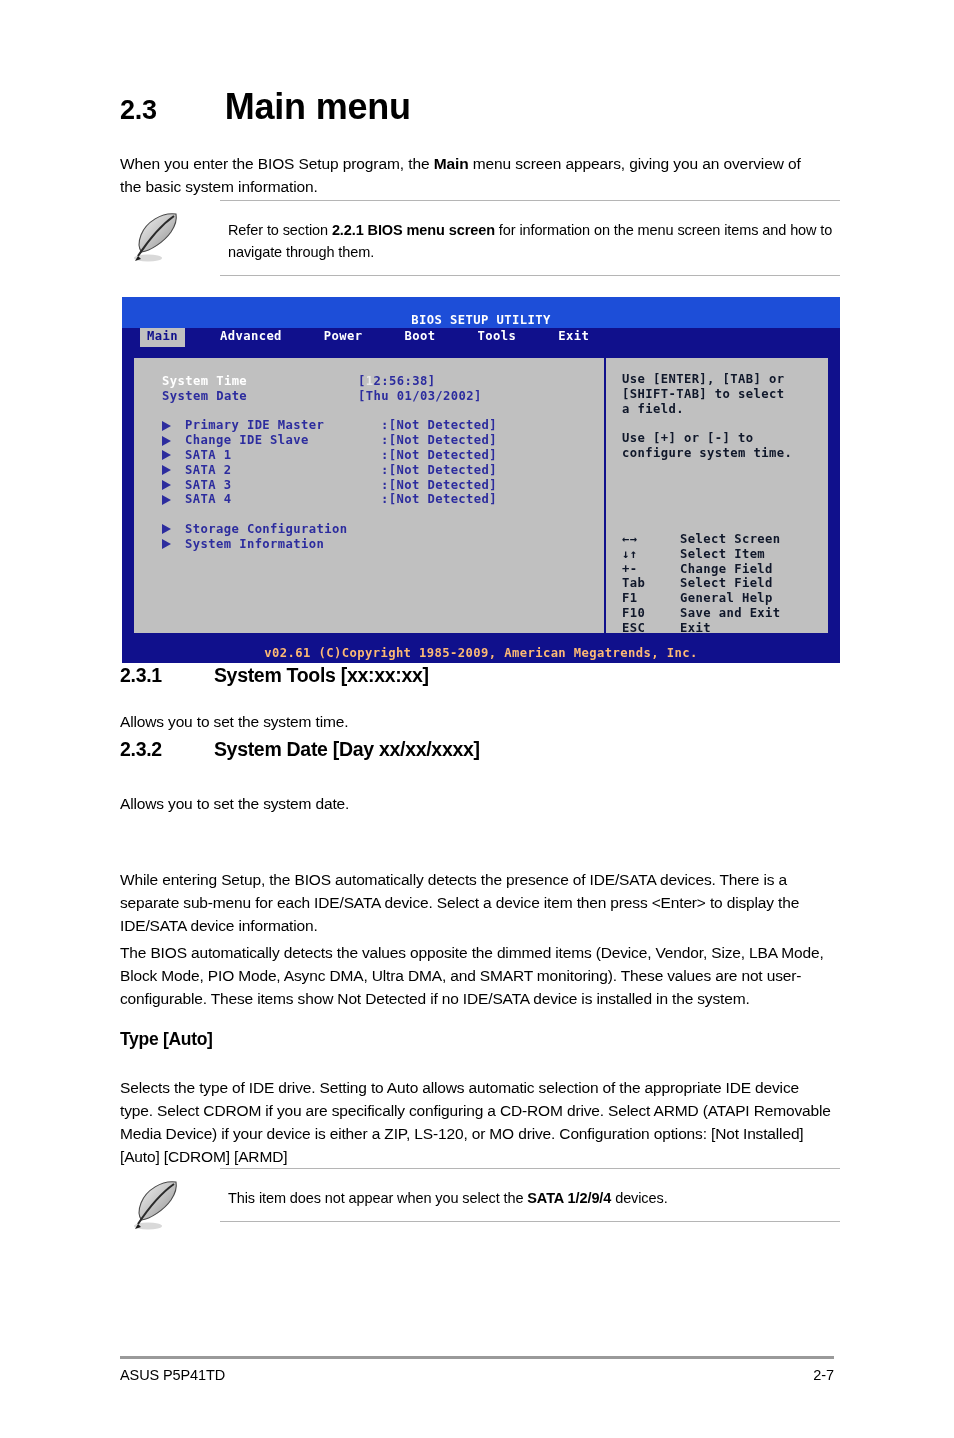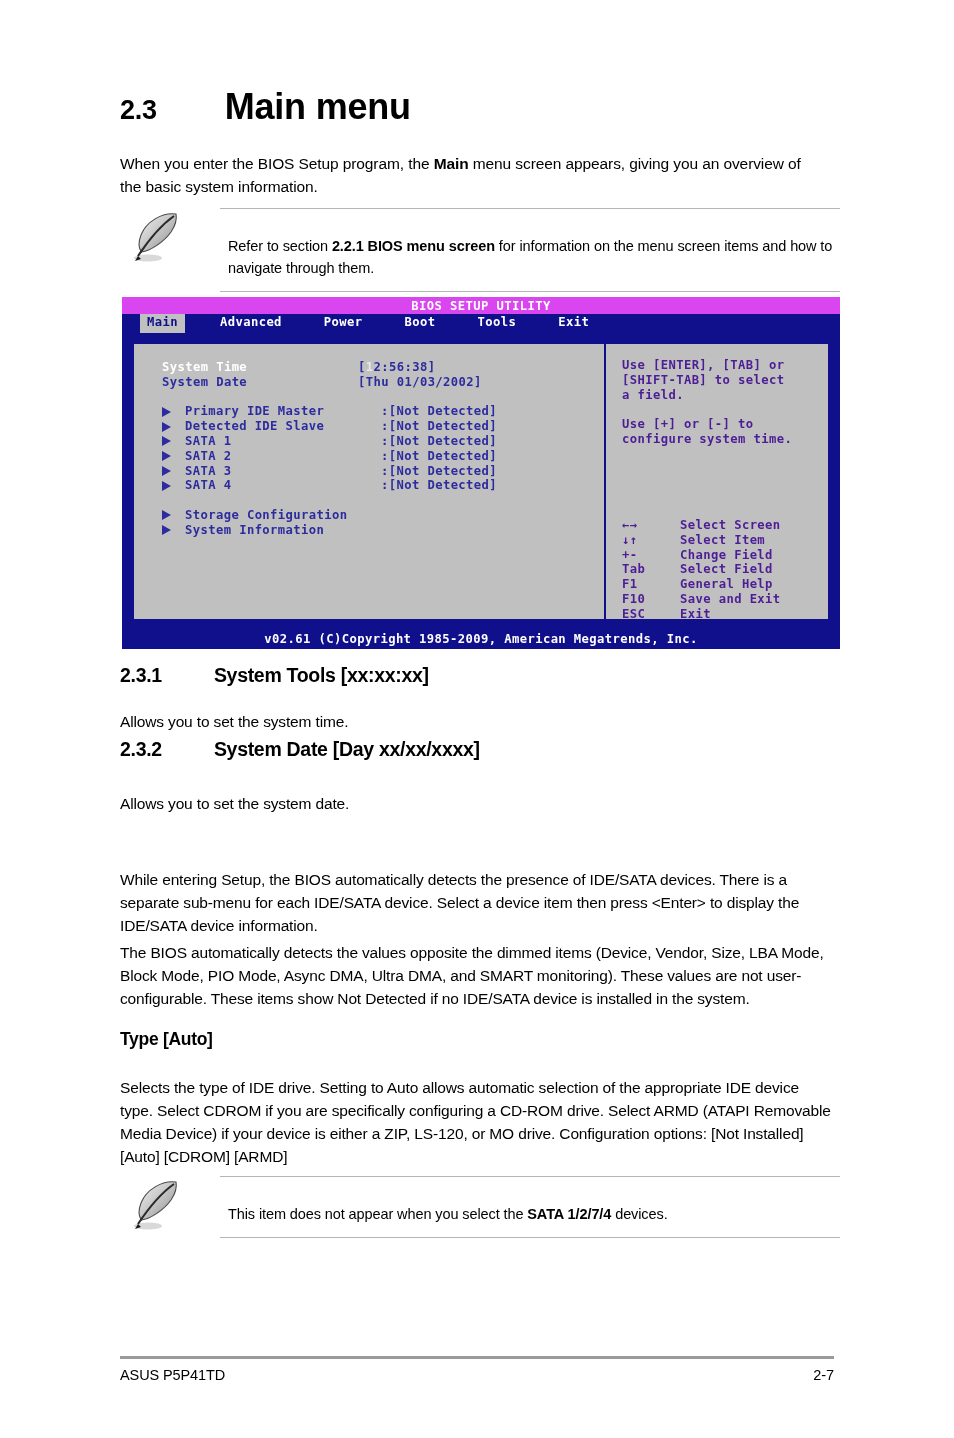--- a/index.html
+++ b/index.html
@@ -65,25 +65,24 @@
     position: absolute;
     left: 10px;
     top: 8px;
     width: 56px;
     height: 58px;
   }
   .note-body {
     margin-left: 100px;
     border-top: 1px solid #b5b5b5;
     border-bottom: 1px solid #b5b5b5;
-    padding: 26px 4px 12px 8px;
+    padding: 18px 4px 12px 8px;
     font-size: 14.5px;
     line-height: 22px;
     letter-spacing: -0.1px;
-    margin-top: 8px;
   }
   .note-body b { font-weight: bold; }
 
   #note-1 { top: 200px; }
   #note-2 { top: 1168px; }
 
   
   .bios {
     position: absolute;
     left: 122px;
@@ -93,25 +92,25 @@
     font-family: "DejaVu Sans Mono", "Liberation Mono", monospace;
     font-size: 12.2px;
     line-height: 14.8px;
     letter-spacing: 0.4px;
     padding-bottom: 0;
     box-sizing: border-box;
   }
   .bios-titlebar {
     position: relative;
     height: 15px;
-    background: #d946ef;
+    background: #1d4ed8;
     color: #ffffff;
     font-weight: bold;
     text-align: center;
-    padding-top: 2px;
+    padding-top: 16px;
   }
   .bios-tabs {
     position: relative;
     height: 19px;
     background: #10108c;
     display: flex;
     align-items: flex-start;
     padding-left: 18px;
   }
   .bios-tab {
@@ -141,21 +140,21 @@
   }
   .bios-divider {
     width: 2px;
     background: #10108c;
   }
   .bios-right {
     flex: 1;
     position: relative;
     padding: 14px 0 16px 16px;
     box-sizing: border-box;
-    color: #4c1d95;
+    color: #0f172a;
     font-weight: bold;
   }
 
   .bios-row {
     display: flex;
     color: #2c2c9e;
     font-weight: bold;
     height: 14.8px;
   }
   .bios-row .lbl { width: 196px; }
@@ -183,21 +182,21 @@
   .help-line { white-space: pre; height: 14.8px; }
   .help-gap { height: 14.8px; }
 
   .keys { position: absolute; left: 16px; top: 174px; }
   .key-row { display: flex; height: 14.8px; }
   .key-row .k { width: 58px; white-space: pre; }
   .key-row .d { white-space: pre; }
 
   .bios-footer {
     background: #10108c;
-    color: #ffffff;
+    color: #fdba74;
     font-weight: bold;
     text-align: center;
     height: 17px;
     padding-top: 2px;
     margin-top: 5px;
     letter-spacing: 0.4px;
   }
 
   
   .h2-row {
@@ -326,21 +325,21 @@
           <svg class="tri" viewBox="0 0 9 10">
               <polygon points="0,0 9,5 0,10" fill="#2c2c9e"></polygon>
             </svg>
           <span class="lbl">Primary IDE Master</span>
           <span class="val">:[Not Detected]</span>
         </div>
         <div class="bios-item">
           <svg class="tri" viewBox="0 0 9 10">
               <polygon points="0,0 9,5 0,10" fill="#2c2c9e"></polygon>
             </svg>
-          <span class="lbl">Detected IDE Slave</span>
+          <span class="lbl">Change IDE Slave</span>
           <span class="val">:[Not Detected]</span>
         </div>
         <div class="bios-item">
           <svg class="tri" viewBox="0 0 9 10">
               <polygon points="0,0 9,5 0,10" fill="#2c2c9e"></polygon>
             </svg>
           <span class="lbl">SATA 1</span>
           <span class="val">:[Not Detected]</span>
         </div>
         <div class="bios-item">
@@ -456,20 +455,20 @@
             <stop offset="45%" stop-color="#c9c9c9"></stop>
             <stop offset="100%" stop-color="#8d8d8d"></stop>
           </linearGradient>
         </defs>
         <ellipse cx="18" cy="50" rx="14" ry="3.6" fill="#d9d9d9"></ellipse>
         <path d="M46 6 C32 4 16 14 11 27 C8.5 33.5 8.5 40 11.5 44 C20 43 34 34 41 24 C45 18 47 11 46 6 Z" fill="url(#fg2)" stroke="#4a4a4a" stroke-width="1.1"></path>
         <path d="M44 8 C34 15 20 30 8 48" stroke="#2a2a2a" stroke-width="2.1" fill="none"></path>
         <path d="M8 48 L5 53 L11 51 Z" fill="#1a1a1a"></path>
       </svg>
     </span>
-    <div class="note-body"><span>This item does not appear when you select the </span><b>SATA 1/2/7/4</b><span> devices.</span></div>
+    <div class="note-body"><span>This item does not appear when you select the </span><b>SATA 1/2/9/4</b><span> devices.</span></div>
   </div>
 
   <div class="footer-rule"></div>
   <div class="footer-left">ASUS P5P41TD</div>
   <div class="footer-right">2-7</div>
 
 </div>
 
 </body></html>

